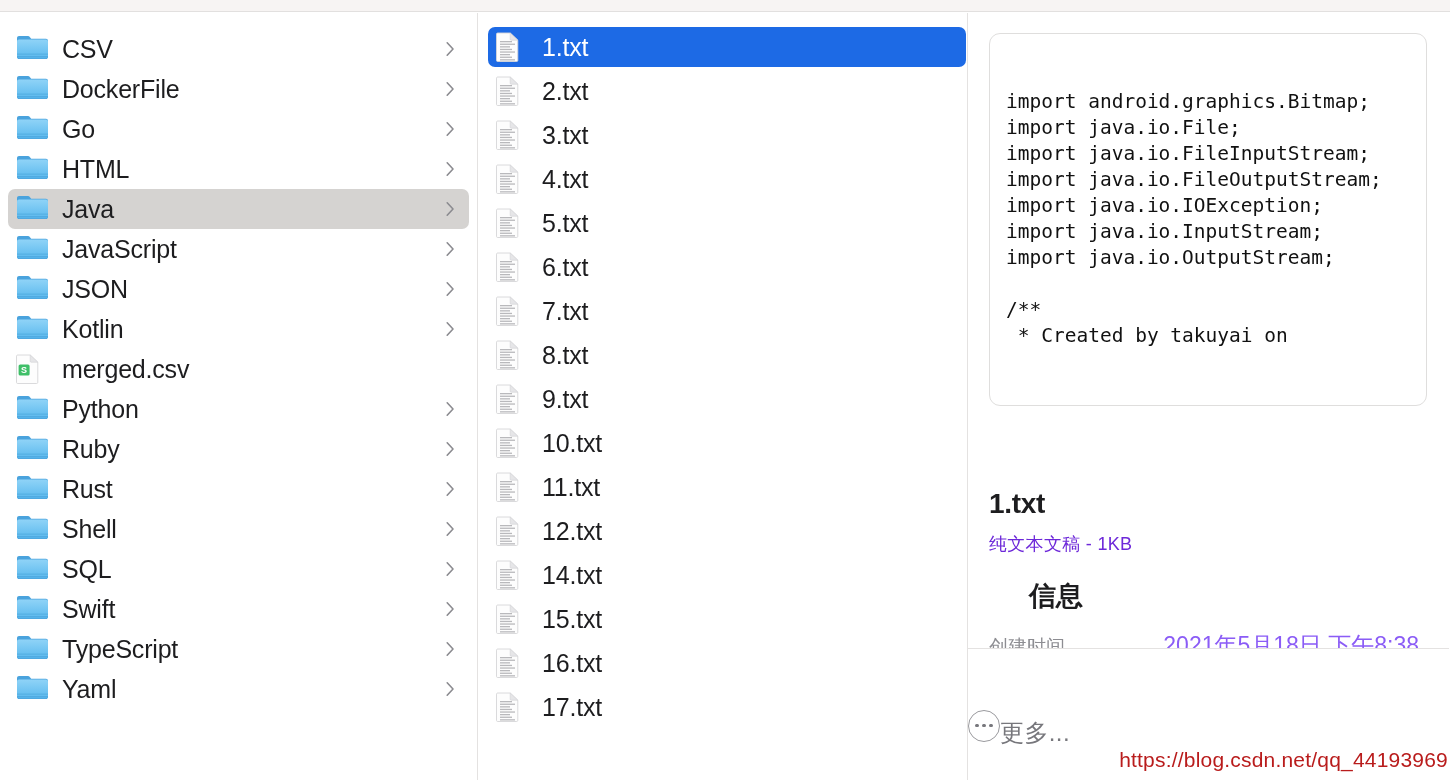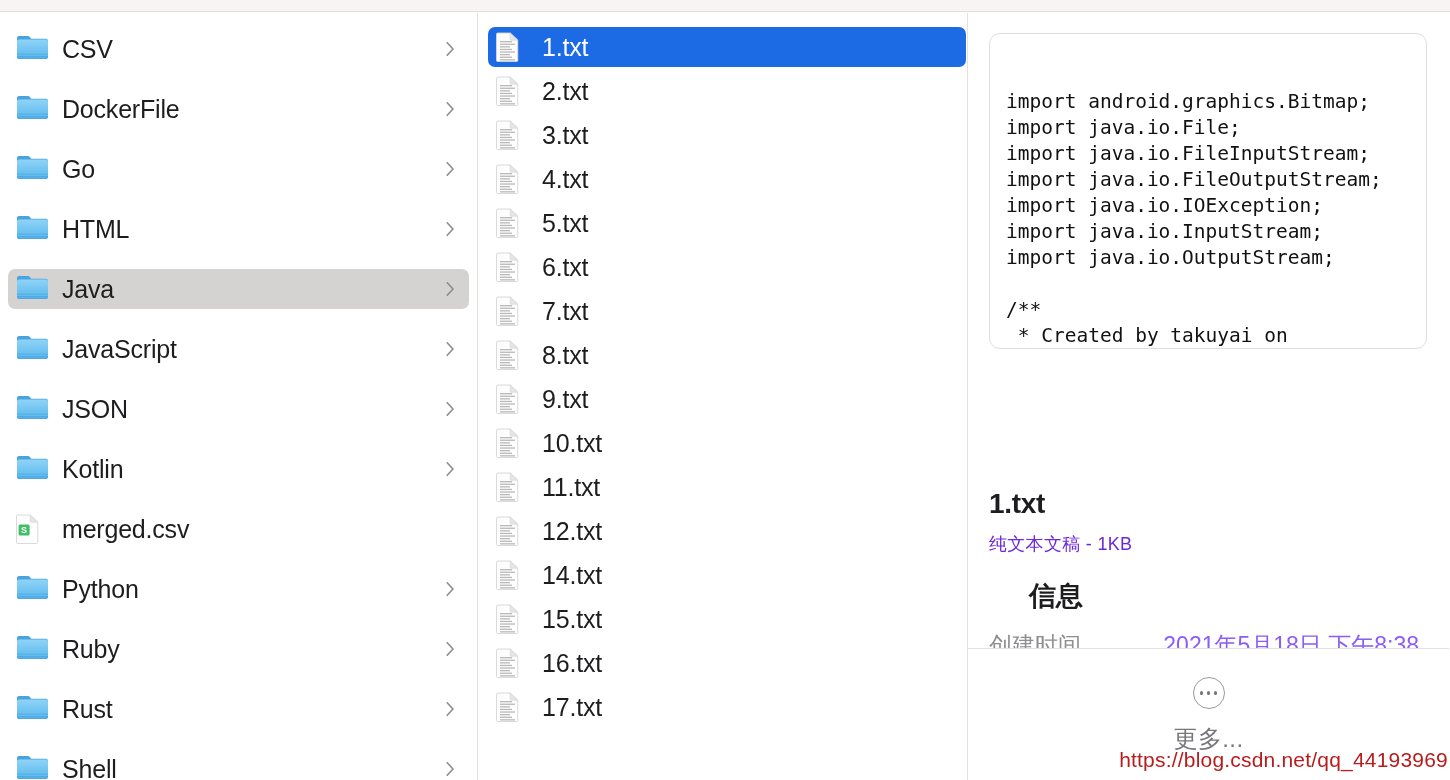--- a/index.html
+++ b/index.html
@@ -90,35 +90,35 @@
     margin-right: 14px;
     position: relative;
   }
   .icon svg { display: block; }
 
   
   .list-inner { padding-top: 16px; }
   .col-files .list-inner { padding-top: 14px; }
   .col-files .row { height: 40px; margin: 0 1px 0 10px; }
   .col-files .row + .row { margin-top: 4px; }
-  .col-sidebar .row + .row { margin-top: 20px; text-align: center; }
+  .col-sidebar .row + .row { margin-top: 0; text-align: center; }
 
   
   .preview-scroll {
     position: absolute;
     top: 0; left: 0;
     width: 481px;
     height: 635px;
     overflow: hidden;
   }
   .preview-card {
     position: absolute;
     top: 20px; left: 21px;
     width: 438px;
-    height: 316px;
+    height: 373px;
     border: 1px solid #dfdedd;
     border-radius: 11px;
     background: #ffffff;
     overflow: hidden;
   }
   .preview-code {
     position: absolute;
     top: 55px; left: 16px;
     right: 8px;
     font-family: "DejaVu Sans Mono", "Liberation Mono", monospace;
@@ -154,43 +154,43 @@
   }
   .info-row {
     position: absolute;
     top: 617px; left: 21px;
     width: 430px;
     display: flex;
     align-items: baseline;
   }
   .info-key {
     width: 180px;
-    font-size: 23px;
+    font-size: 19px;
     color: #8d8d92;
     white-space: nowrap;
   }
   .info-val {
     font-size: 23px;
     color: #8b5cf6;
     white-space: nowrap;
   }
 
   
   .preview-footer {
     position: absolute;
     top: 635px; left: 0;
     width: 481px;
     height: 132px;
     background: #ffffff;
     border-top: 1px solid #e4e2e1;
     display: flex;
-    flex-direction: column;
+    flex-direction: row;
     align-items: center;
     justify-content: flex-start;
-    padding-top: 28px;
+    padding-top: 22px;
   }
   .more-circle {
     width: 32px; height: 32px;
     border-radius: 50%;
     border: 1.6px solid #9a9a9e;
     display: flex;
     align-items: center;
     justify-content: center;
     gap: 3.5px;
   }
@@ -563,20 +563,42 @@
                 <rect x="1" y="22" width="31" height="1.4" fill="#3f9ad3" opacity="0.5"></rect>
               </svg>
             </span>
             <span class="label">TypeScript</span>
             <span class="chevron">
               <svg width="9" height="15" viewBox="0 0 9 15">
                 <path d="M1.2 1.3L7 7.5l-5.8 6.2" fill="none" stroke="#8b8b90" stroke-width="1.6" stroke-linecap="round" stroke-linejoin="round"></path>
               </svg>
             </span>
           </div>
+          <div class="row">
+            <span class="icon">
+              <svg width="32" height="26" viewBox="0 0 32 26">
+                <defs>
+                  <linearGradient id="fbody" x1="0" y1="0" x2="0" y2="1">
+                    <stop offset="0" stop-color="#8fd3f7"></stop>
+                    <stop offset="1" stop-color="#5bb9ee"></stop>
+                  </linearGradient>
+                </defs>
+                <path d="M1 4.2c0-1.2.9-2.1 2-2.1h9.1c.6 0 1.1.3 1.5.7l1.6 1.9H30c1.1 0 2 .9 2 2.1v16.1c0 1.2-.9 2.1-2 2.1H3c-1.1 0-2-.9-2-2.1z" fill="#4aa3dd"></path>
+                <path d="M1 7.6c0-1.1.9-2 2-2h27c1.1 0 2 .9 2 2v14.7c0 1.1-.9 2-2 2H3c-1.1 0-2-.9-2-2z" fill="url(#fbody)"></path>
+                <rect x="1" y="19.4" width="31" height="1.5" fill="#4fa9dd" opacity="0.55"></rect>
+                <rect x="1" y="22" width="31" height="1.4" fill="#3f9ad3" opacity="0.5"></rect>
+              </svg>
+            </span>
+            <span class="label">Yaml</span>
+            <span class="chevron">
+              <svg width="9" height="15" viewBox="0 0 9 15">
+                <path d="M1.2 1.3L7 7.5l-5.8 6.2" fill="none" stroke="#8b8b90" stroke-width="1.6" stroke-linecap="round" stroke-linejoin="round"></path>
+              </svg>
+            </span>
+          </div>
         </div>
     </div>
 
     <div class="column col-files">
       <div class="list-inner" id="file-list">
           <div class="row selected-blue">
             <span class="icon">
               <svg width="24" height="30" viewBox="0 0 24 30">
                 <path d="M1.6 1h12.6l7.6 7.2v20.2c0 .6-.5 1.1-1.1 1.1H1.6c-.6 0-1.1-.5-1.1-1.1V2.1C.5 1.5 1 1 1.6 1z" fill="#fdfdfd" stroke="#d6d6d8" stroke-width="0.9"></path>
                 <path d="M14.2 1l7.6 7.2h-6.6c-.6 0-1-.4-1-1z" fill="#e6e6e8" stroke="#d6d6d8" stroke-width="0.7"></path>

